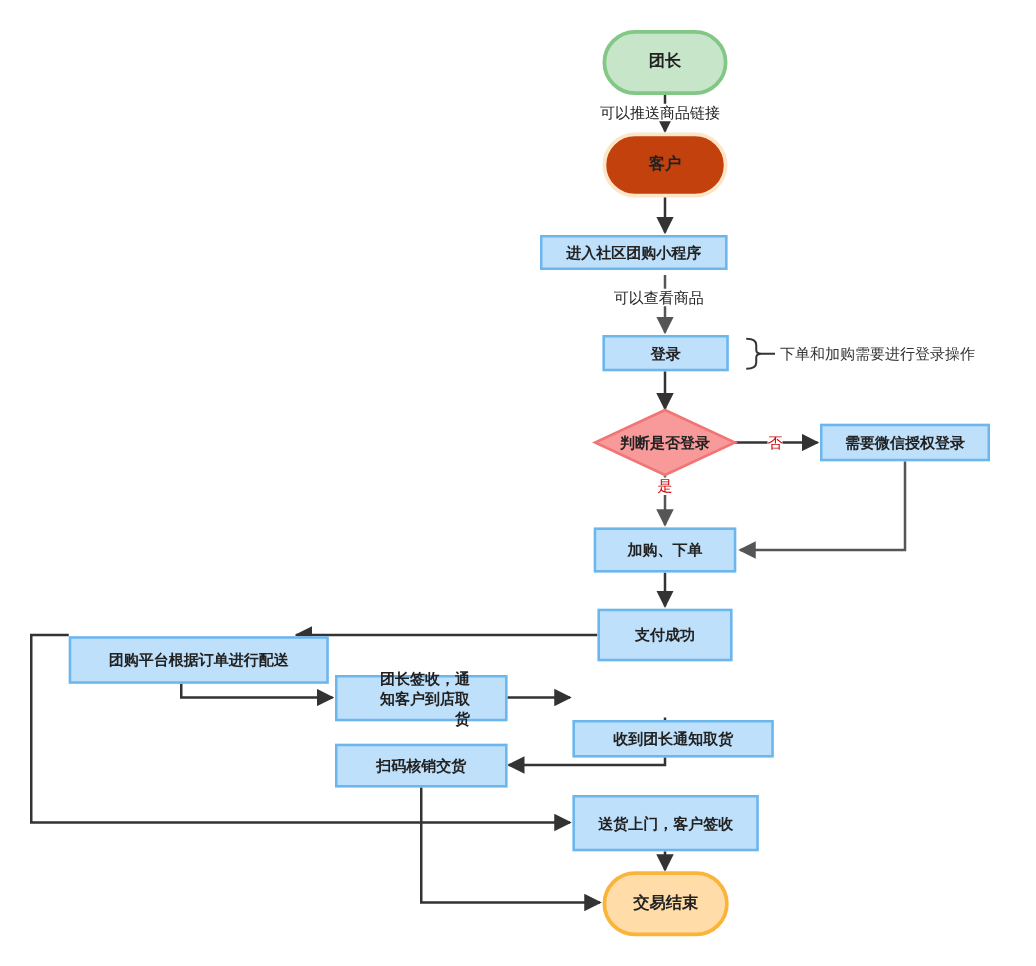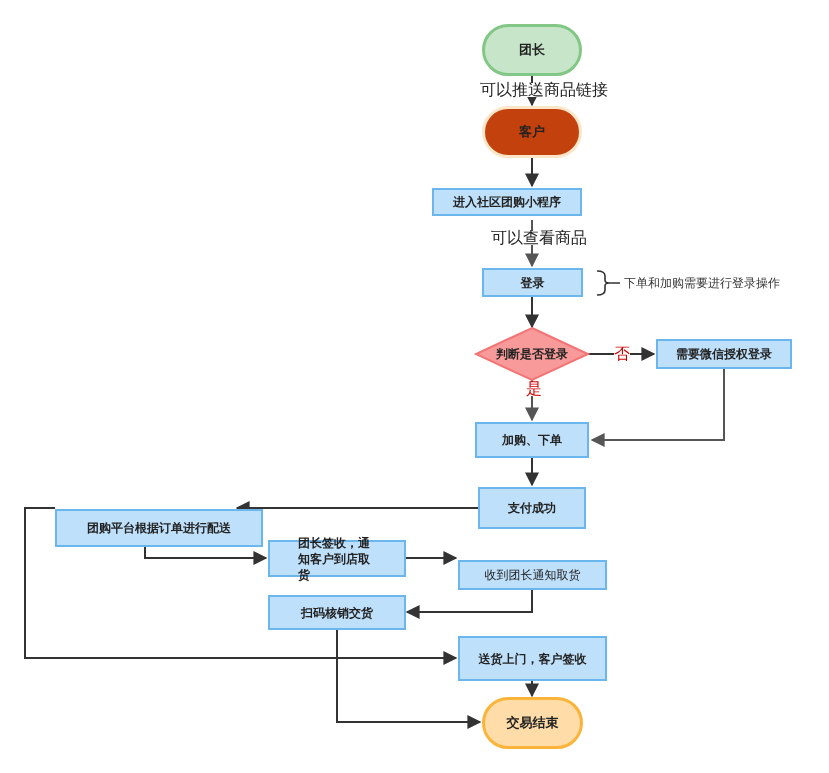--- a/index.html
+++ b/index.html
@@ -1,25 +1,25 @@
 <!DOCTYPE html>
 <html><head>
 <meta charset="utf-8">
 <style>
   html, body { margin:0; padding:0; background:#ffffff; }
   body { width:829px; height:773px; position:relative; overflow:hidden;
          font-family:"DejaVu Sans", "Liberation Sans", sans-serif; }
   svg.edges { position:absolute; left:0; top:0; width:829px; height:773px; }
   .node { position:absolute; box-sizing:border-box; display:flex; align-items:center; justify-content:center;
-          text-align:left; font-size:12px; color:#222; line-height:16px; }
+          text-align:right; font-size:12px; color:#222; line-height:16px; }
   .rect { background:#bfe0fb; border:2px solid #6cb6ee; }
   .term-green { background:#c7e5c8; border:3px solid #82c785; border-radius:26px; font-weight:bold; font-size:13px; }
   .term-yellow { background:#c2410c; border:3px solid #fde6c8; border-radius:26px; font-weight:bold; font-size:13px; }
   .term-orange { background:#ffdca8; border:3px solid #fbb43a; border-radius:26px; font-weight:bold; font-size:13px; }
-  .label { position:absolute; font-size:16px; color:#222; background:#fff; white-space:nowrap; line-height:14px; }
+  .label { position:absolute; font-size:12px; color:#222; background:#fff; white-space:nowrap; line-height:14px; }
   .label.red { color:#cc0000; }
   .note { position:absolute; font-size:12px; color:#333; white-space:nowrap; line-height:14px; }
   .diamond-text { position:absolute; font-size:12px; color:#222; font-weight:bold; display:flex; align-items:center; justify-content:center; }
 </style>
 </head>
 <body>
 
 <svg class="edges" viewBox="0 0 829 773">
   <defs>
     <marker id="arr" viewBox="0 0 10 10" refX="9" refY="5" markerWidth="7" markerHeight="7" orient="auto-start-reverse">
@@ -90,19 +90,19 @@
 <div class="node rect" style="left:656px; top:339px; width:136px; height:30px; font-weight:bold;">需要微信授权登录</div>
 
 <div class="node rect" style="left:475px; top:422px; width:114px; height:36px; font-weight:bold;">加购、下单</div>
 
 <div class="node rect" style="left:478px; top:487px; width:108px; height:42px; font-weight:bold;">支付成功</div>
 
 <div class="node rect" style="left:55px; top:509px; width:208px; height:38px; font-weight:bold;">团购平台根据订单进行配送</div>
 
 <div class="node rect" style="left:268px; top:540px; width:138px; height:37px; font-weight:bold; padding:0 28px;">团长签收，通知客户到店取货</div>
 
-<div class="node rect" style="left:458px; top:560px; width:149px; height:30px; font-weight:normal;">收到团长通知取货</div>
+<div class="node rect" style="left:458px; top:576px; width:161px; height:30px; font-weight:bold;">收到团长通知取货</div>
 
 <div class="node rect" style="left:268px; top:595px; width:138px; height:35px; font-weight:bold;">扫码核销交货</div>
 
 <div class="node rect" style="left:458px; top:636px; width:149px; height:45px; font-weight:bold;">送货上门，客户签收</div>
 
 <div class="node term-orange" style="left:482px; top:697px; width:101px; height:52px;">交易结束</div>
 
 </body></html>

